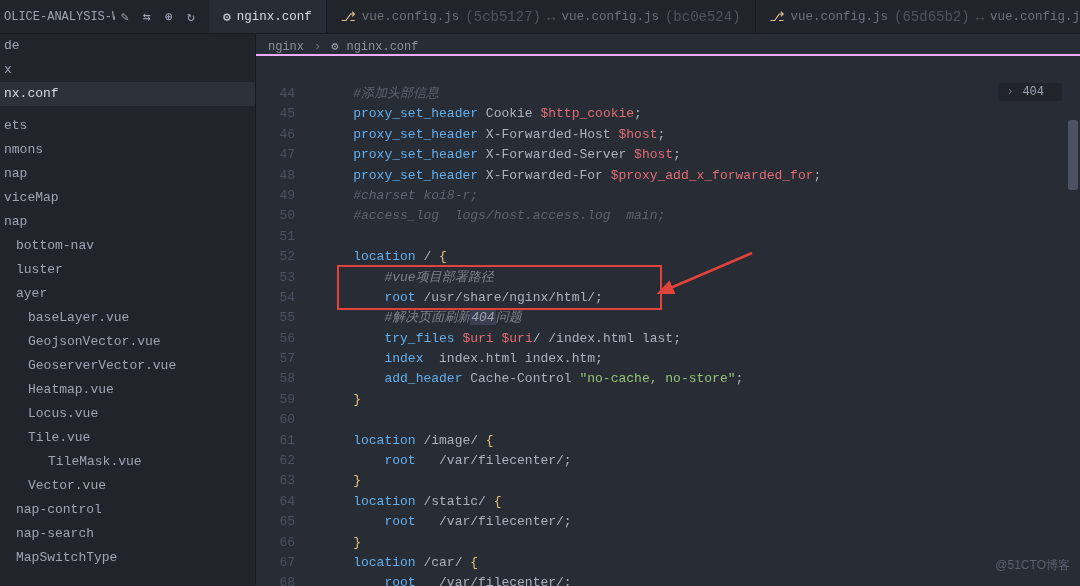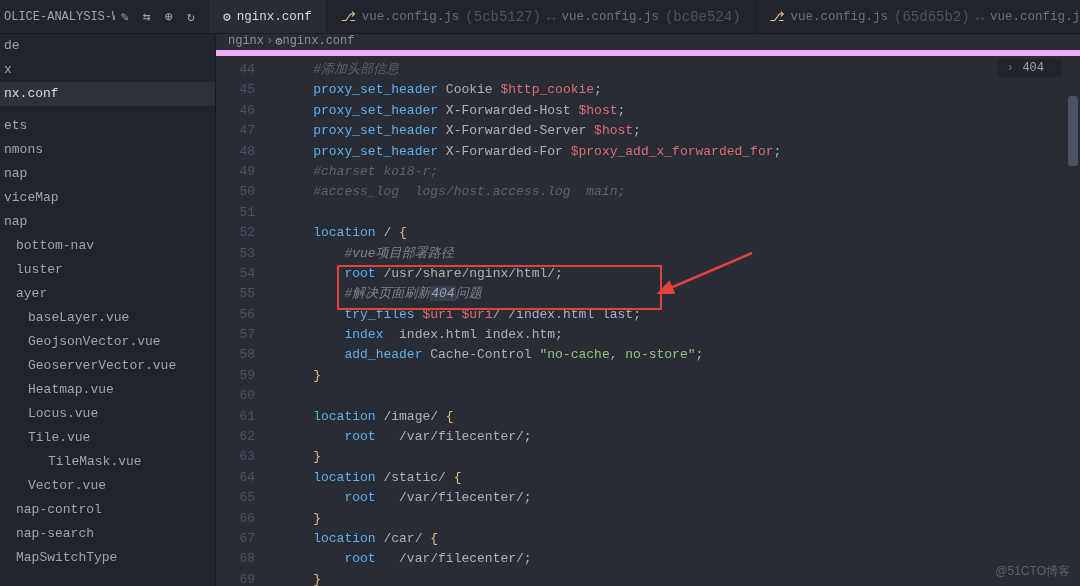--- a/index.html
+++ b/index.html
@@ -56,21 +56,21 @@
   .tab .tab-icon { font-size: 13px; }
   .tab .gear { color: #9da5b4; }
   .tab.active .gear { color: #d7dae0; }
   .tab .dim { opacity: .6; font-size: 14px; }
   .tab.git .tab-icon { color: #e2c08d; }
   .main {
     display: flex;
     height: 552px;
   }
   .sidebar {
-    width: 216px;
+    width: 256px;
     background: #21252b;
     color: #9da5b4;
     font-size: 13px;
     overflow: hidden;
     border-right: 1px solid #181a1f;
   }
   .sidebar .item {
     padding: 2px 0 2px 4px;
     line-height: 20px;
     cursor: pointer;
@@ -79,35 +79,36 @@
   }
   .sidebar .item.sel {
     background: #2c313a;
     color: #d7dae0;
   }
   .sidebar .spacer { height: 4px; }
   .editor-area { flex:1; display:flex; flex-direction:column; position:relative; }
   .breadcrumb {
     height: 22px;
     display: flex;
-    align-items: flex-start;
+    align-items: flex-end;
     padding: 0 12px;
     font-size: 12px;
     color: #8a919d;
     background: #282c34;
-    border-bottom: 6px solid #f0abfc;
-    gap: 0;
+    border-bottom: 2px solid #f0abfc;
+    gap: 8px;
   }
   .breadcrumb .sep { color: #6b717d; padding: 0 2px; }
   .breadcrumb .bc-gear { font-size: 12px; color:#9da5b4; }
   .code-region {
     flex:1;
     display:flex;
     position: relative;
     overflow:hidden;
+    margin-top:24px;
   }
   .gutter {
     width: 54px;
     background: #282c34;
     text-align: right;
     color: #495162;
     font-size: 13px;
     padding: 4px 14px 4px 0;
     user-select: none;
     border-right: 1px solid #282c34;
@@ -168,21 +169,21 @@
     background: #21252b;
     color: #9da5b4;
     font-size: 12px;
     padding: 2px 18px 2px 24px;
     border-radius: 2px;
   }
   .float-crumb .chev { position:absolute; left:8px; top:2px; color:#6b717d; }
   .watermark {
     position: absolute;
     right: 10px;
-    bottom: 6px;
+    bottom: 12px;
     color: #5a6170;
     font-size: 12px;
     font-family: Arial, sans-serif;
   }
 </style>
 </head>
 <body>
 
 <div class="topbar">
   <div class="proj-label">OLICE-ANALYSIS-WEB</div>

